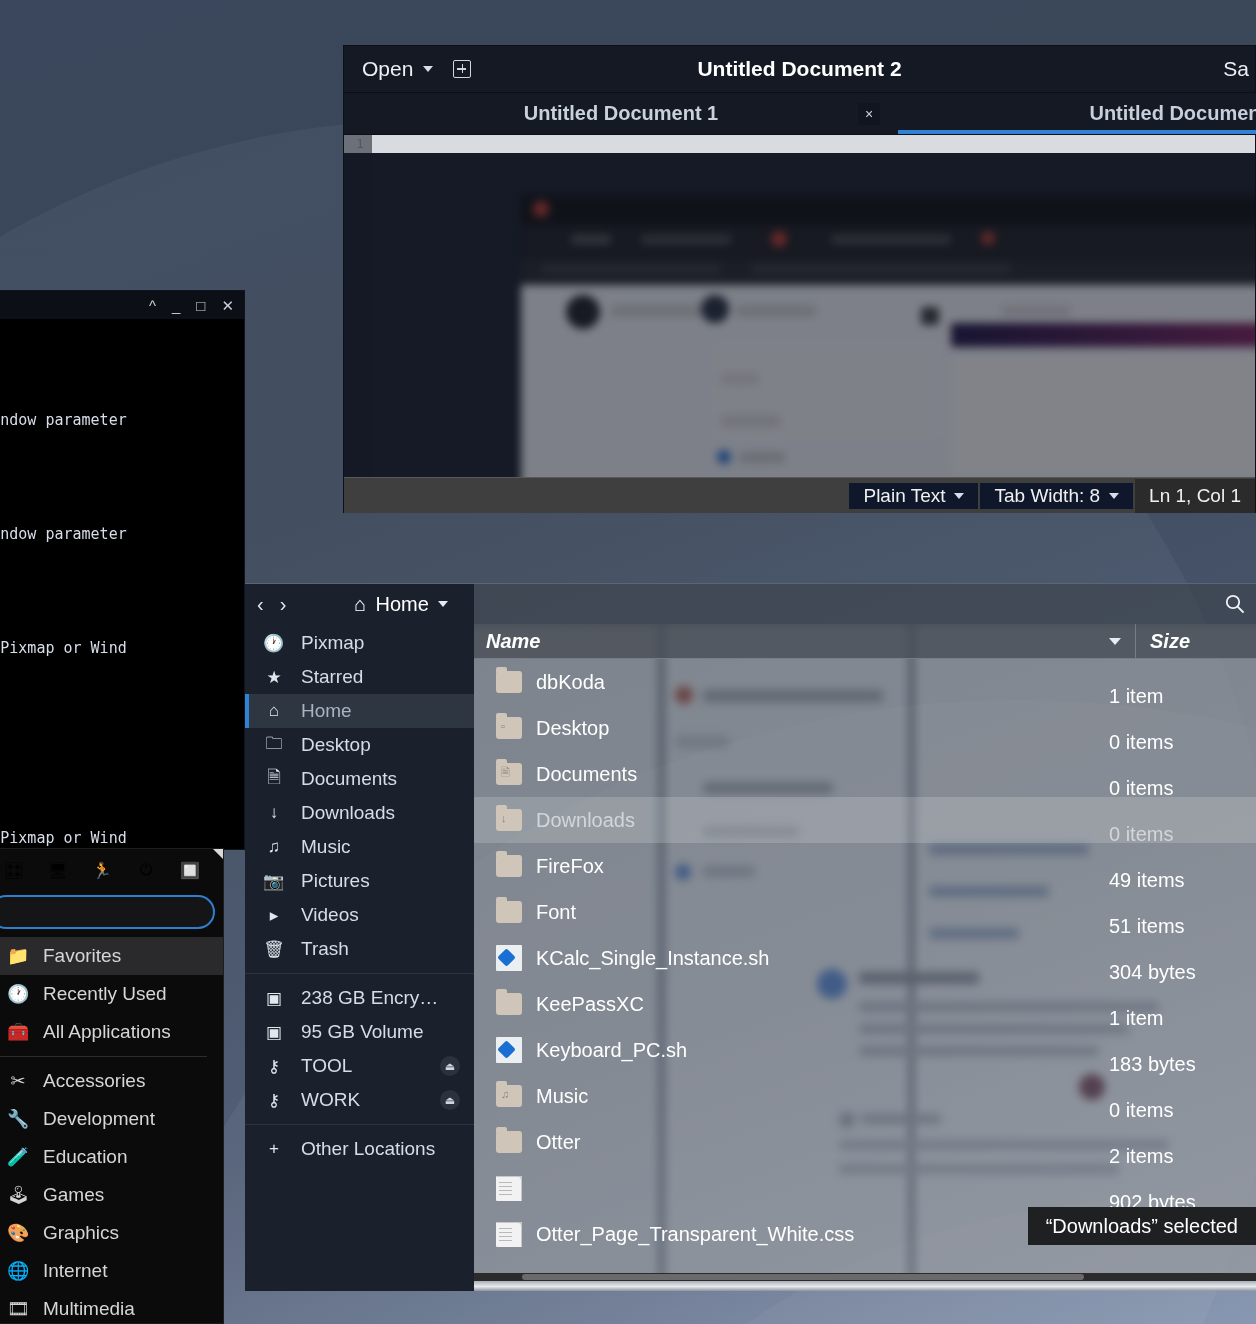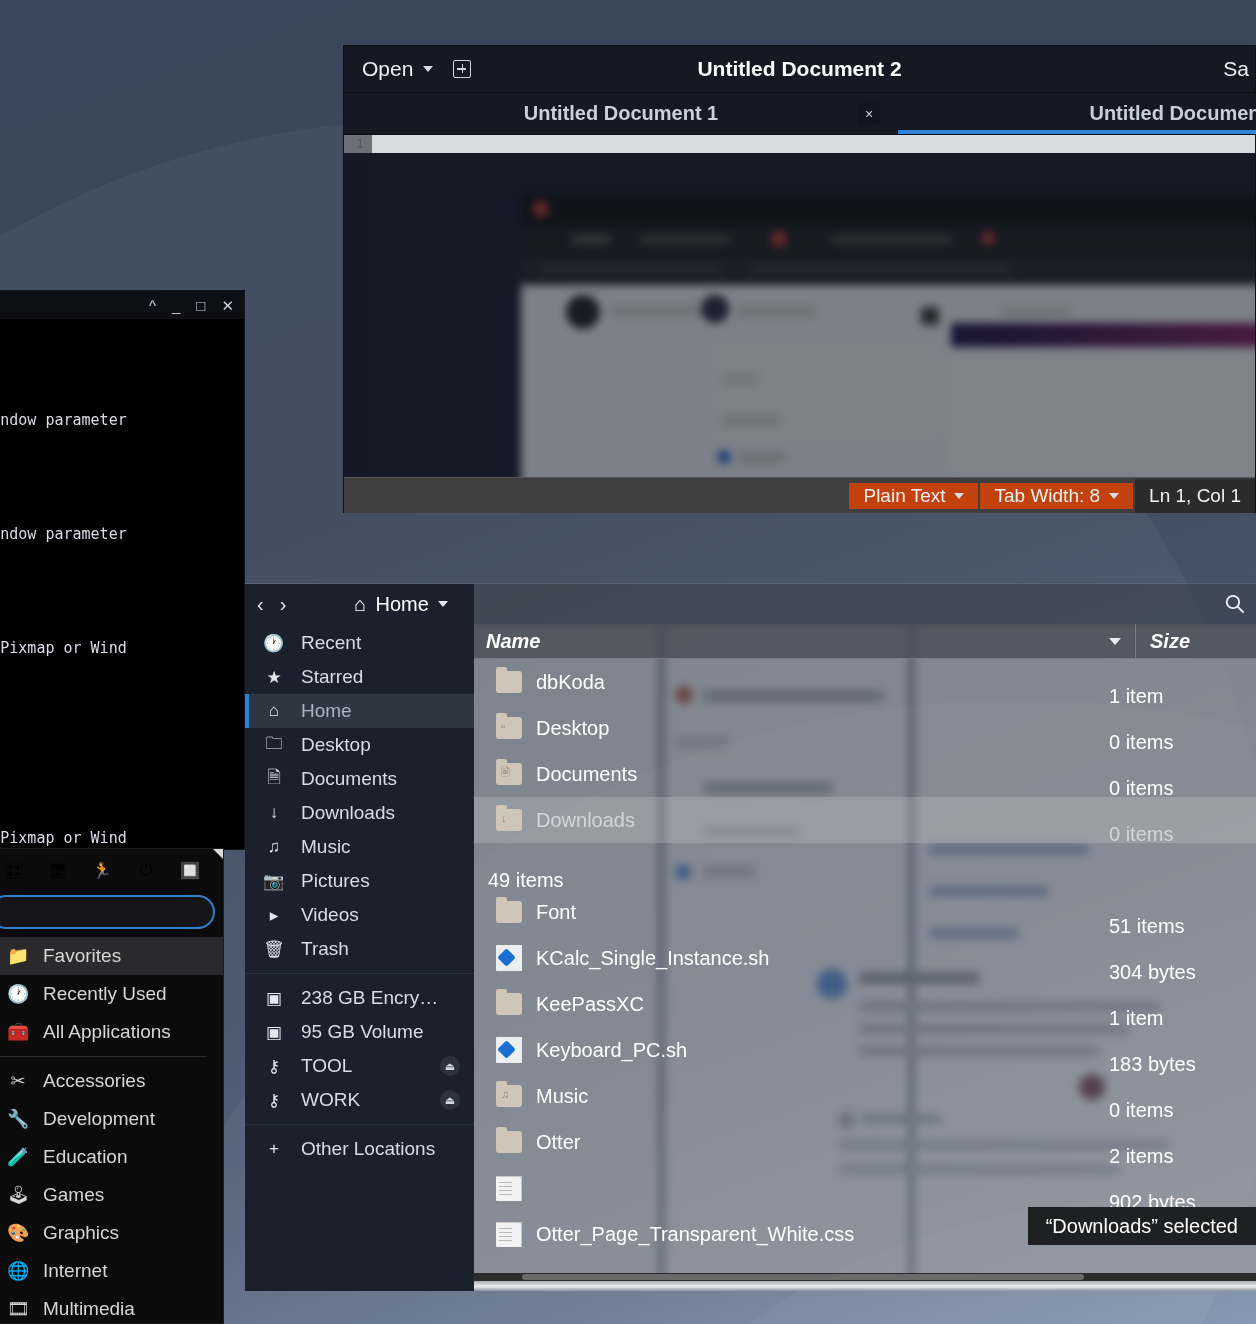--- a/index.html
+++ b/index.html
@@ -123,21 +123,21 @@
   #gedit-content-bg {
     position:absolute; left:0; right:0; top:18px; bottom:0;
     overflow:hidden;
   }
   #gedit-statusbar {
     height: 36px; flex:0 0 36px; background:#3f3f3f;
     display:flex; align-items:center; justify-content:flex-end; gap:2px;
     padding-right:0; border-top:1px solid #585858;
   }
   .sb-btn {
-    background:#c2410c; color:#f0f0f0; font-size:19px;
+    background:#0f172a; color:#f0f0f0; font-size:19px;
     height:26px; display:flex; align-items:center; gap:9px; padding:0 14px;
   }
   .sb-caret { width:0;height:0;border-left:5px solid transparent;border-right:5px solid transparent;border-top:6px solid #d8dde6; }
   .sb-pos { background:#2b2b2b; color:#f0f0f0; font-size:19px; height:34px; display:flex; align-items:center; padding:0 14px; }
 
   
   #terminal {
     position:absolute; left:-82px; top:290px; width:327px; height:560px;
     background:#05070a; border:1px solid #10141c;
     display:flex; flex-direction:column;
@@ -459,21 +459,21 @@
         <line x1="13.6" y1="13.6" x2="19" y2="19" stroke="#f0f3f7" stroke-width="1.8" stroke-linecap="round"></line>
       </svg>
     </div>
   </div>
 
   <div id="nt-main">
 
     <div id="nt-sidebar">
       <div class="sb-item">
         <span class="sb-ico">🕐</span>
-        <span>Recent</span>
+        <span>Pixmap</span>
       </div>
       <div class="sb-item">
         <span class="sb-ico">★</span>
         <span>Starred</span>
       </div>
       <div class="sb-item active">
         <span class="sb-ico">⌂</span>
         <span>Home</span>
       </div>
       <div class="sb-item">
@@ -599,20 +599,24 @@
         <div class="fr sel">
           <span class="fname">
               <span class="ficon folder">
                 <span class="emb">↓</span>
               </span>
             <span>Downloads</span>
             </span>
           <span class="fsize">0 items</span>
         </div>
         <div class="fr">
+          <span class="fname">
+              <span class="ficon folder"></span>
+            <span>FireFox</span>
+            </span>
           <span class="fsize">49 items</span>
         </div>
         <div class="fr">
           <span class="fname">
               <span class="ficon folder"></span>
             <span>Font</span>
             </span>
           <span class="fsize">51 items</span>
         </div>
         <div class="fr">

